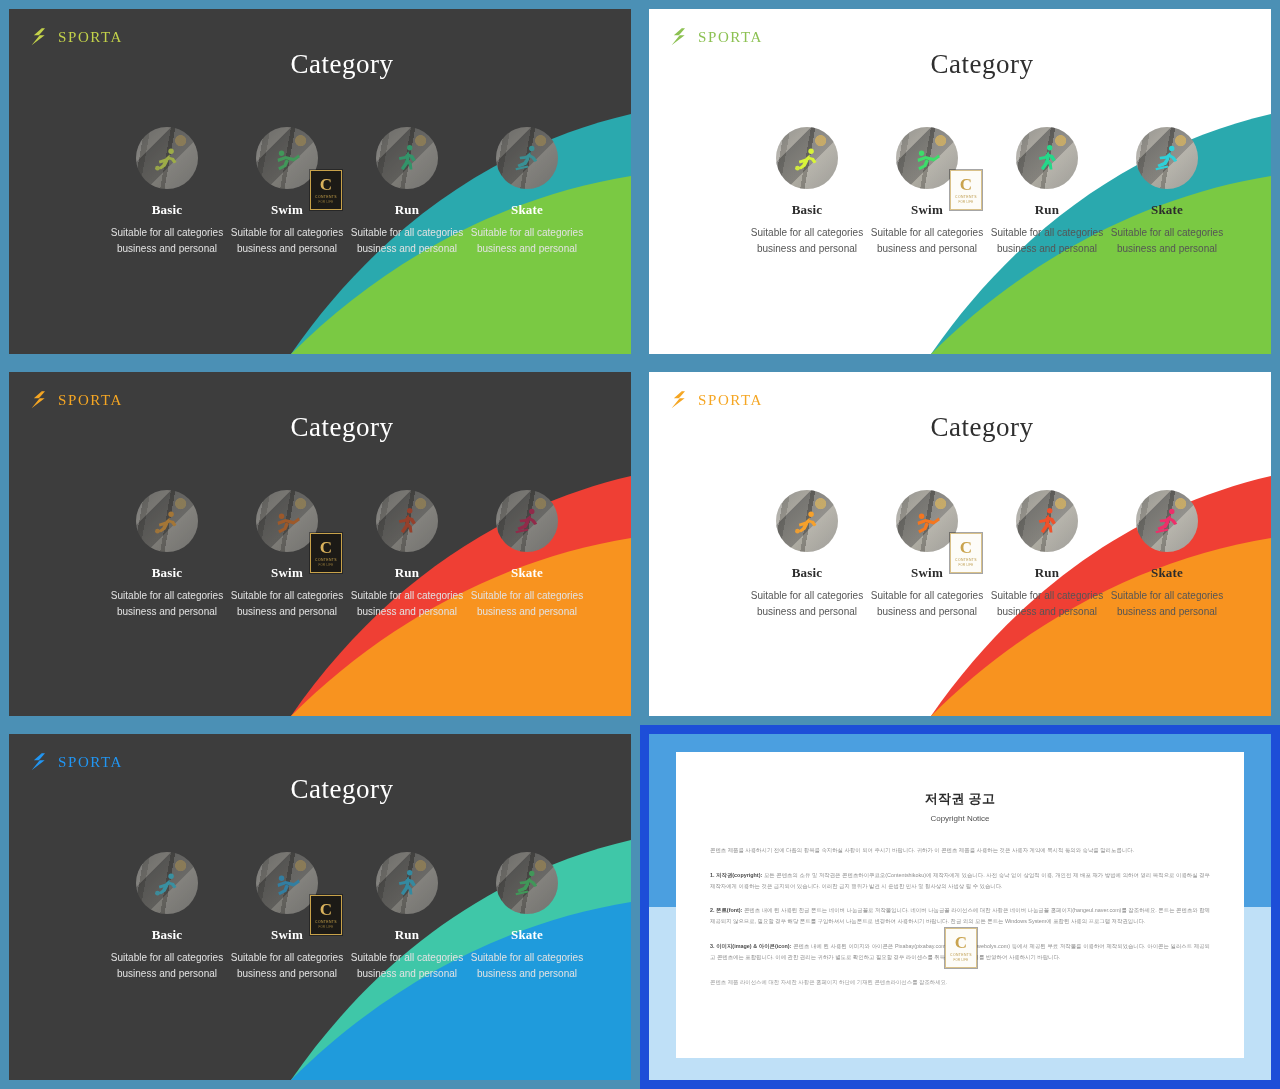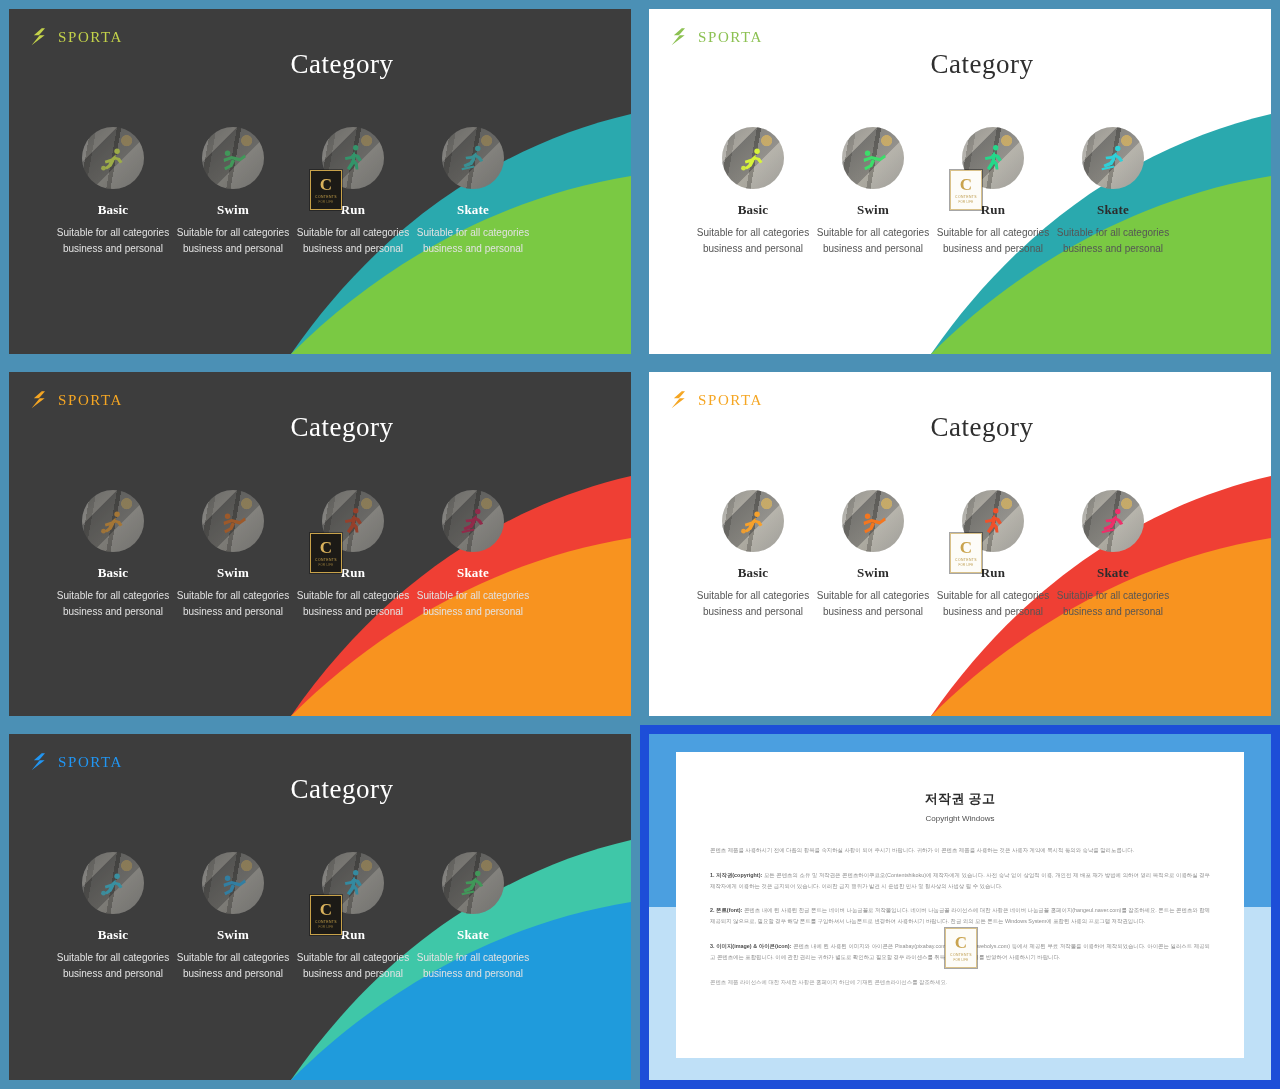--- a/index.html
+++ b/index.html
@@ -57,21 +57,21 @@
     padding-left:44px;
   }
   .dark .title{color:#ffffff;}
   .light .title{color:#2f2f2f;}
 
   
   .cards{
     position:absolute;
     top:118px;left:44px;right:44px;
     display:flex;
-    justify-content:flex-start;
+    justify-content:flex-end;
     z-index:5;
   }
   .card{
     width:120px;
     text-align:center;
     position:relative;
   }
   .circle{
     width:62px;height:62px;
     border-radius:50%;
@@ -626,21 +626,21 @@
     <div class="t2">FOR  LIFE</div>
   </div>
         </div>
     </div>
   </div>
     <div class="slide copy">
     <div class="inner">
       <div class="copy-bg"></div>
       <div class="paper">
         <div class="c-title">저작권 공고</div>
-        <div class="c-sub">Copyright Windows</div>
+        <div class="c-sub">Copyright Notice</div>
         <div class="c-body">
     <p class="c-p"><span>콘텐츠 제품을 사용하시기 전에 다음의 항목을 숙지하실 사항이 되어 주시기 바랍니다. 귀하가 이 콘텐츠 제품을 사용하는 것은 사용자 계약에 묵시적 동의와 승낙을 말리노릅니다.</span></p>
     <p class="c-p"><b>1. 저작권(copyright):</b> <span>모든 콘텐츠의 소유 및 저작권은 콘텐츠하이쿠코오(Contentshikoku)에 제작자에게 있습니다. 사전 승낙 없이 상업적 이용, 개인전 제 배포 재가 방법에 의하여 영리 목적으로 이용하실 경우 제작자에게 이용하는 것은 금지되어 있습니다. 이러한 금지 행위가 발견 시 준법한 민사 및 형사상의 사법상 될 수 있습니다.</span></p>
     <p class="c-p"><b>2. 폰트(font):</b> <span>콘텐츠 내에 된 사용된 한글 폰트는 네이버 나눔글꼴로 저작물입니다. 네이버 나눔글꼴 라이선스에 대한 사항은 네이버 나눔글꼴 홈페이지(hangeul.naver.com)를 참조하세요. 폰트는 콘텐츠와 함께 제공되지 않으므로, 필요할 경우 해당 폰트를 구입하셔서 나눔폰트로 변경하여 사용하시기 바랍니다. 한글 외의 모든 폰트는 Windows System에 포함된 사용의 프로그램 저작권입니다.</span></p>
     <p class="c-p"><b>3. 이미지(image) &amp; 아이콘(icon):</b> <span>콘텐츠 내에 된 사용된 이미지와 아이콘은 Pixabay(pixabay.com)과 Webolys(webolys.com) 등에서 제공된 무료 저작물을 이용하여 제작되었습니다. 아이콘는 일러스트 제공되고 콘텐츠에는 포함됩니다. 이에 관한 권리는 귀하가 별도로 확인하고 필요할 경우 라이센스를 취득하셔서 이미지를 반영하여 사용하시기 바랍니다.</span></p>
     <p class="c-p c-last"><span>콘텐츠 제품 라이선스에 대한 자세한 사항은 홈페이지 하단에 기재된 콘텐츠라이선스를 참조하세요.</span></p>
           </div>
         <div class="badge onlight">
     <div class="c">C</div>
     <div class="t1">CONTENTS</div>

